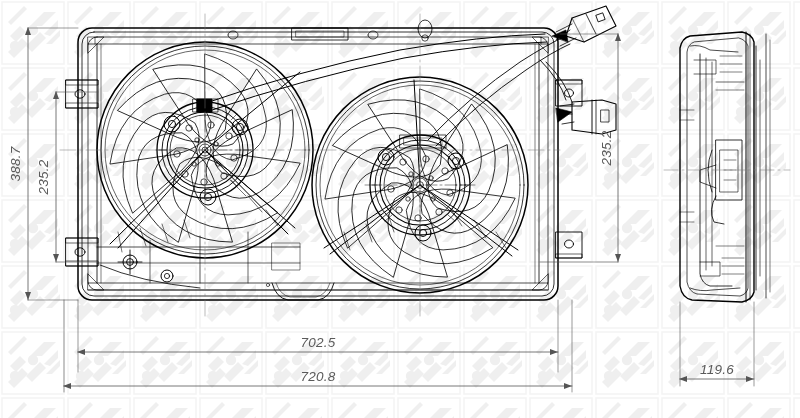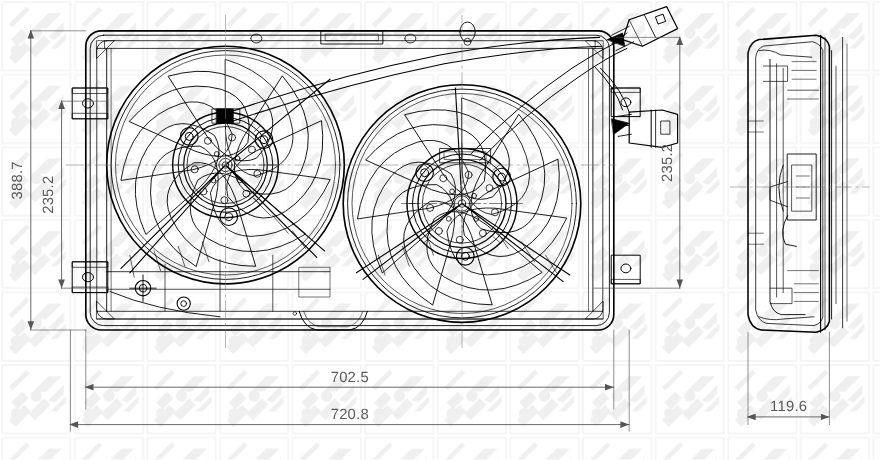--- a/index.html
+++ b/index.html
@@ -1,18 +1,18 @@
 <!DOCTYPE html>
 <html><head>
 <meta charset="utf-8">
 <style>
   html,body{margin:0;padding:0;background:#ffffff;}
   body{width:800px;height:418px;overflow:hidden;
        font-family:"Liberation Sans",sans-serif;}
-  #stage{position:relative;width:800px;height:418px;background:#fff;}
+  #stage{position:relative;width:800px;height:418px;background:#fff;font-style:italic;}
   #wm,#art{position:absolute;left:0;top:0;width:800px;height:418px;}
   #wm{z-index:1;}
   #art{z-index:2;}
   .dimtext{fill:#5a5a5a;font-family:"Liberation Sans",sans-serif;font-size:13.5px;letter-spacing:.2px;}
 </style>
 </head>
 <body>
 
 <div id="stage">
 

